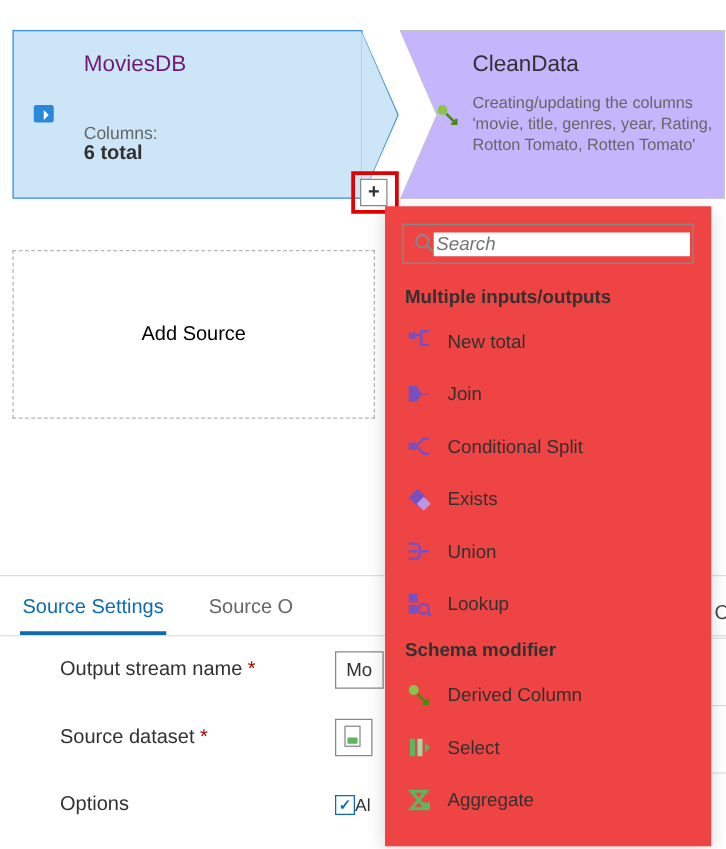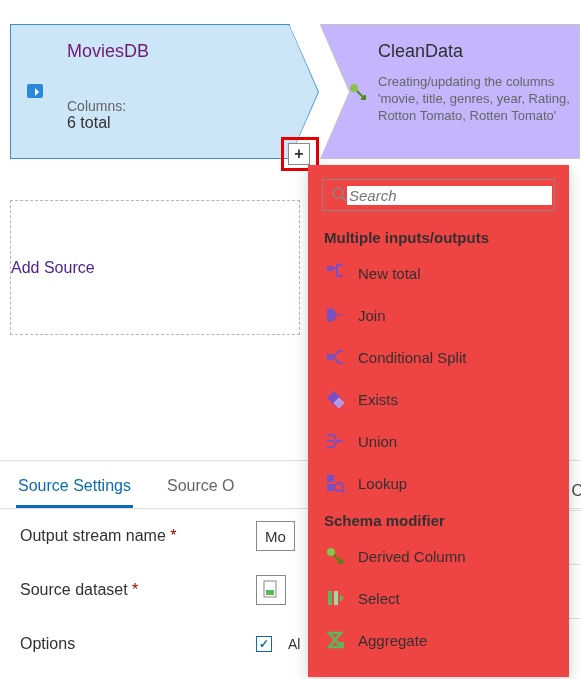--- a/index.html
+++ b/index.html
@@ -64,21 +64,21 @@
     font-weight: 400;
     color: #701a75;
     margin-bottom: 36px;
   }
   .node-sub {
     font-size: 14px;
     color: #666;
   }
   .node-sub-val {
     font-size: 16px;
-    font-weight: 400;
+    font-weight: 700;
     color: #323130;
   }
   .plus-btn {
     position: absolute;
     left: 288px;
     top: 143px;
     width: 22px; height: 22px;
     background: #fff;
     border: 1px solid #8a8886;
     display: flex;
@@ -142,22 +142,22 @@
   
   .add-source {
     position: absolute;
     left: 10px;
     top: 200px;
     width: 290px;
     height: 135px;
     border: 1.5px dashed #b4b4b4;
     display: flex;
     align-items:center;
-    justify-content:flex-start;
-    color: #4c1d95;
+    justify-content:center;
+    color: #000000;
     font-size: 16px;
   }
   
   .popup {
     position: absolute;
     left: 308px;
     top: 165px;
     width: 261px;
     height: 512px;
     background: #ef4444;
@@ -232,21 +232,21 @@
   }
   .tab.active {
     color: #0d6ab4;
     border-bottom-color: #0d6ab4;
   }
   .form-row {
     display:flex;
     align-items:center;
     height: 54px;
     padding-left: 20px;
-    gap: 16px;
+    margin-left: 28px;
   }
   .form-label {
     width: 220px;
     font-size: 16px;
   }
   .req { color: #a80000; }
   .txtbox {
     border: 1px solid #8a8886;
     height: 30px;
     padding: 0 8px;

